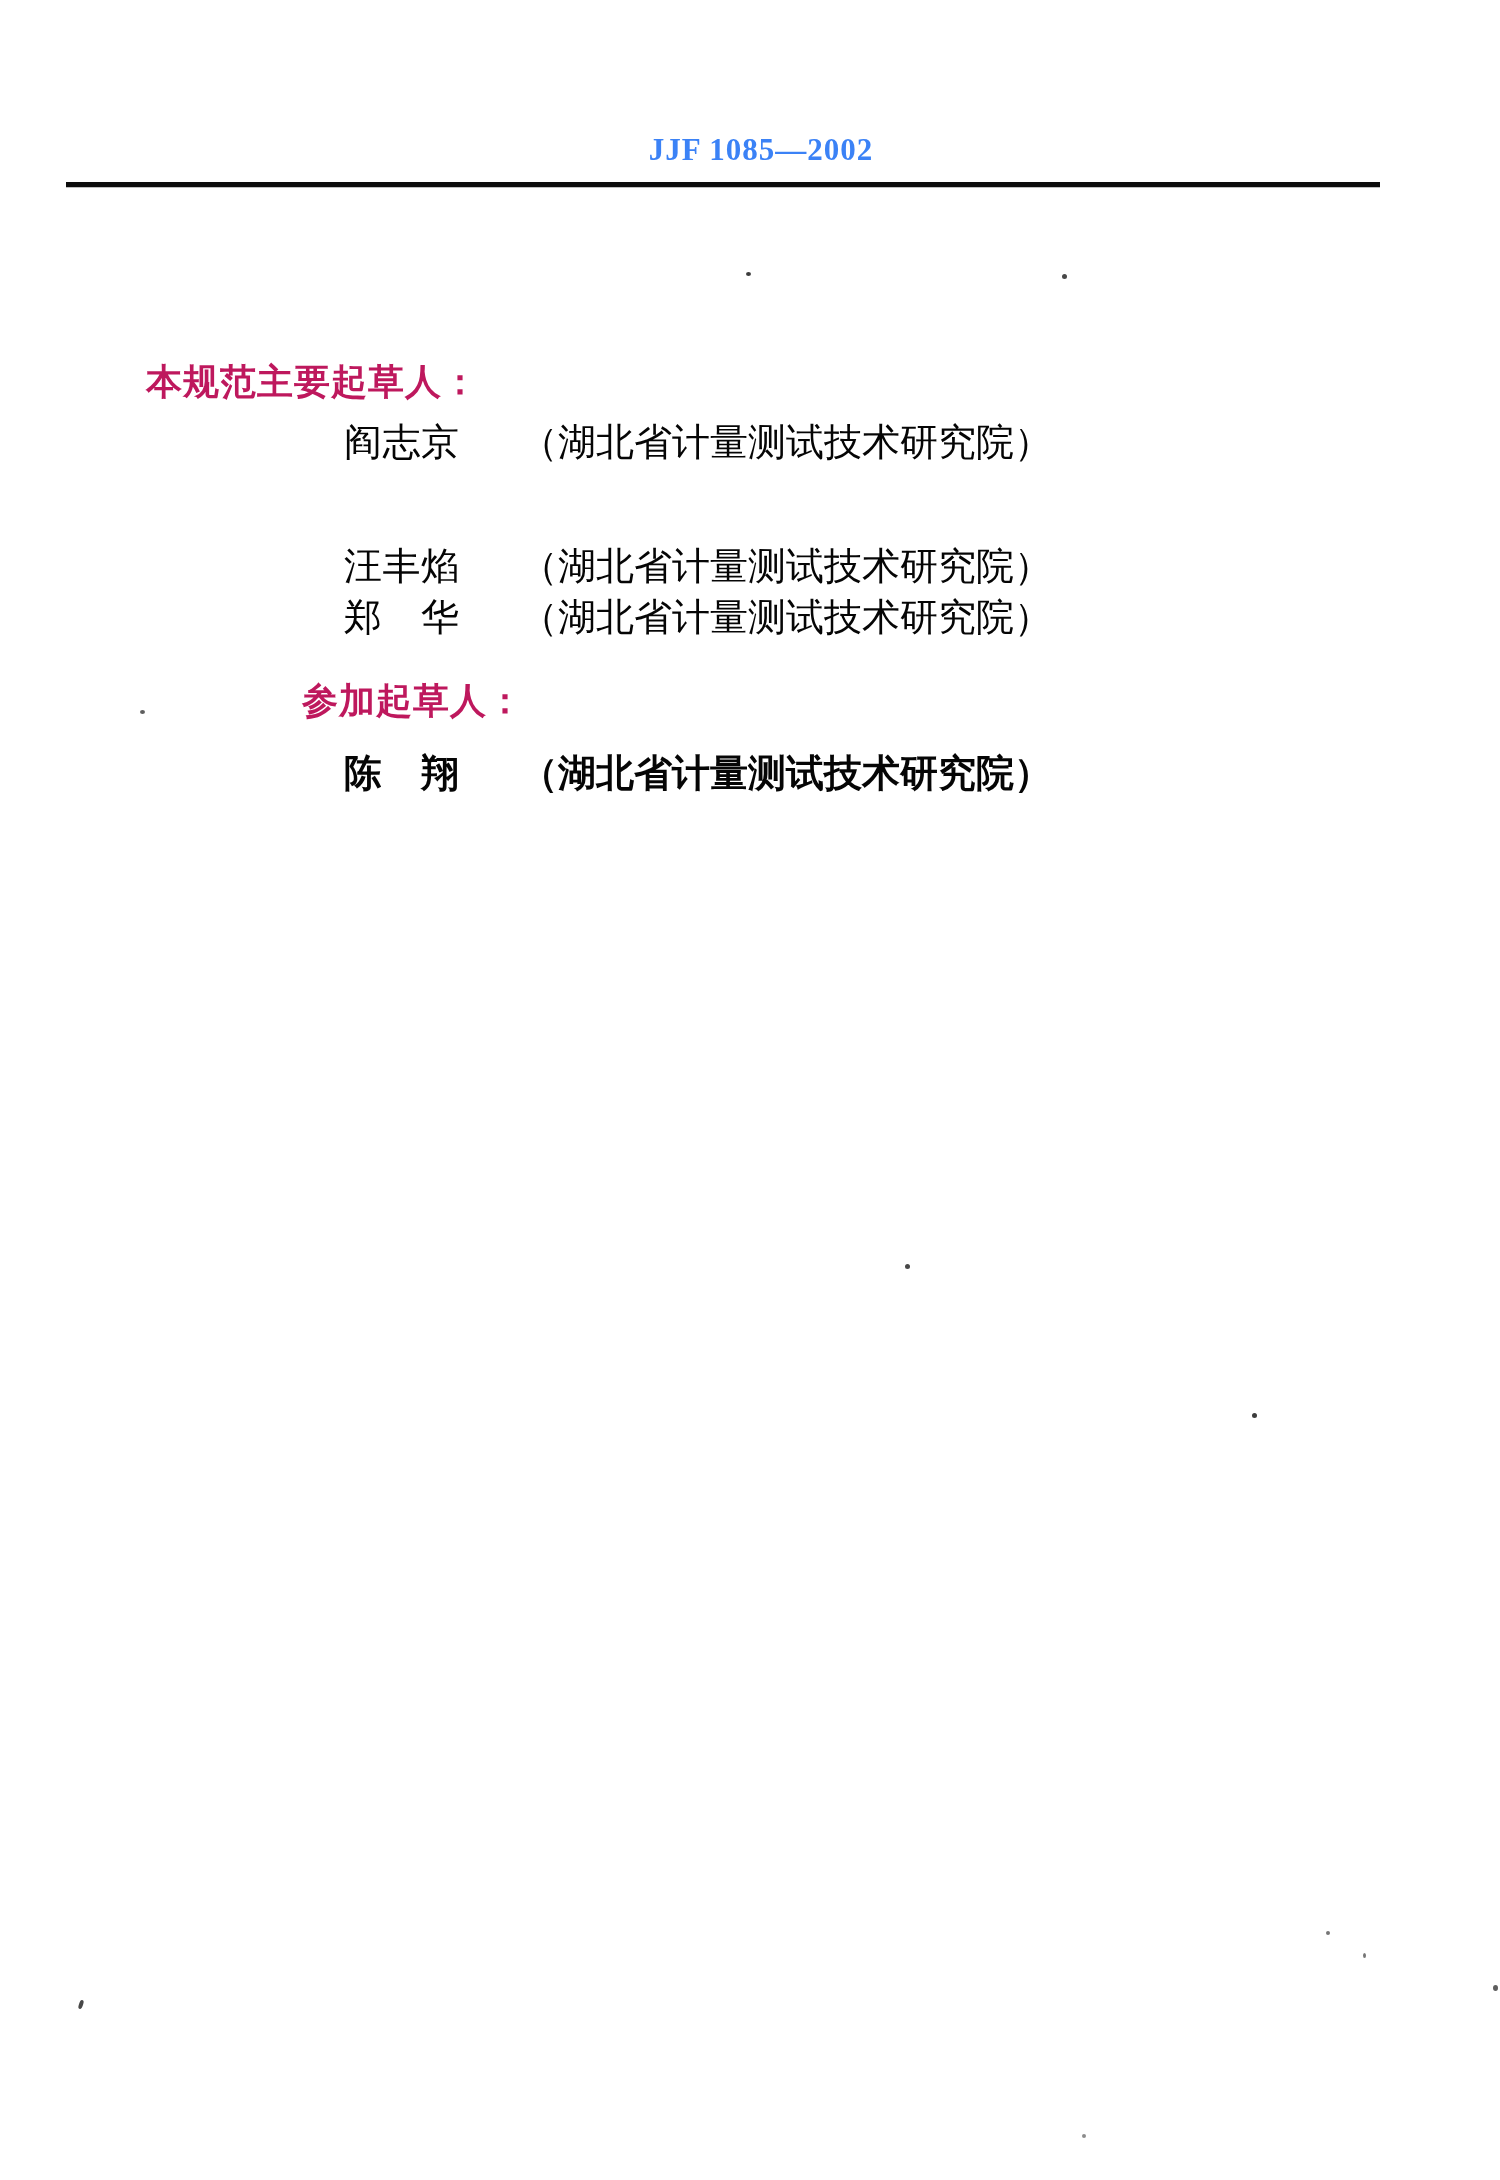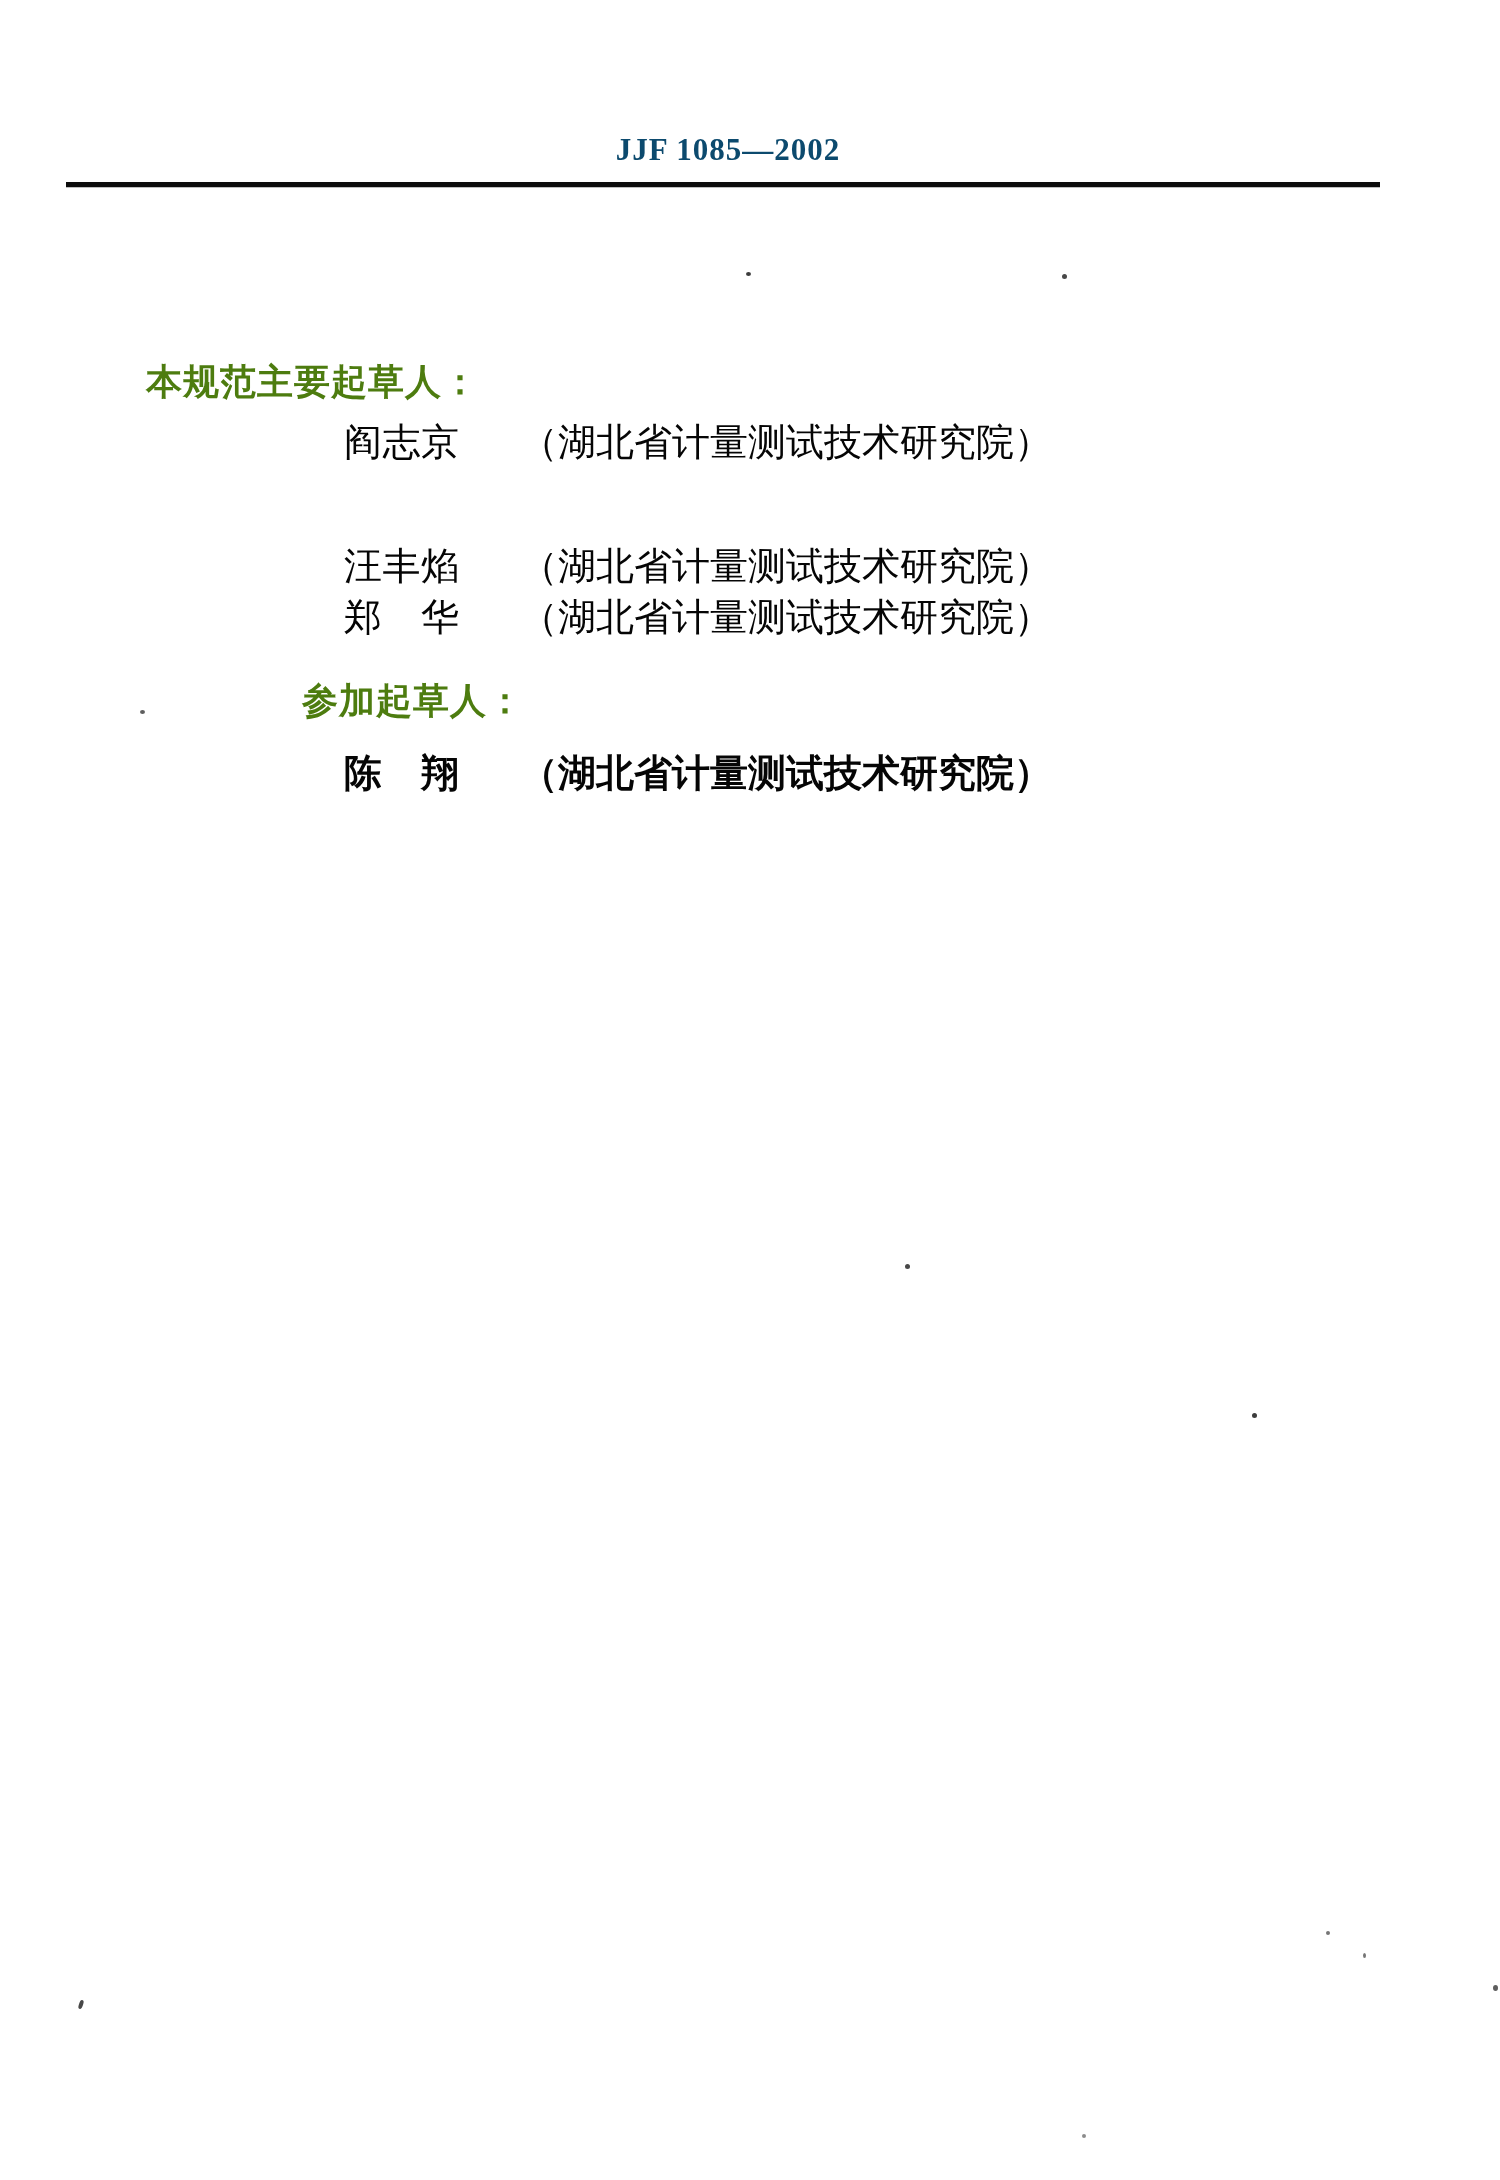--- a/index.html
+++ b/index.html
@@ -19,41 +19,42 @@
   .doc-number {
     position: absolute;
     top: 133px;
     left: 0;
     width: 1456px;
     text-align: center;
     font-family: "Liberation Serif", serif;
     font-weight: bold;
     font-size: 31px;
     letter-spacing: 1px;
-    color: #0c4a6e;
+    color: #3b82f6;
     line-height: 1.1;
+    padding-left: 33px;
   }
   .header-rule {
     position: absolute;
     top: 182px;
     left: 66px;
     width: 1314px;
     height: 5px;
     background: #0c0c0c;
     box-shadow: 0 1px 0 rgba(0,0,0,0.25);
   }
   
   .sec-heading {
     position: absolute;
     font-family: "Liberation Sans", sans-serif;
     font-weight: bold;
     font-size: 36px;
     letter-spacing: 1px;
     line-height: 1.1;
-    color: #4d7c0f;
+    color: #be185d;
     white-space: nowrap;
   }
   .sec-heading.main { left: 146px; top: 362px; }
   .sec-heading.part { left: 270px; top: 681px; margin-left: 32px; }
 
   .drafter-row {
     position: absolute;
     left: 0;
     width: 100%;
     height: 46px;

